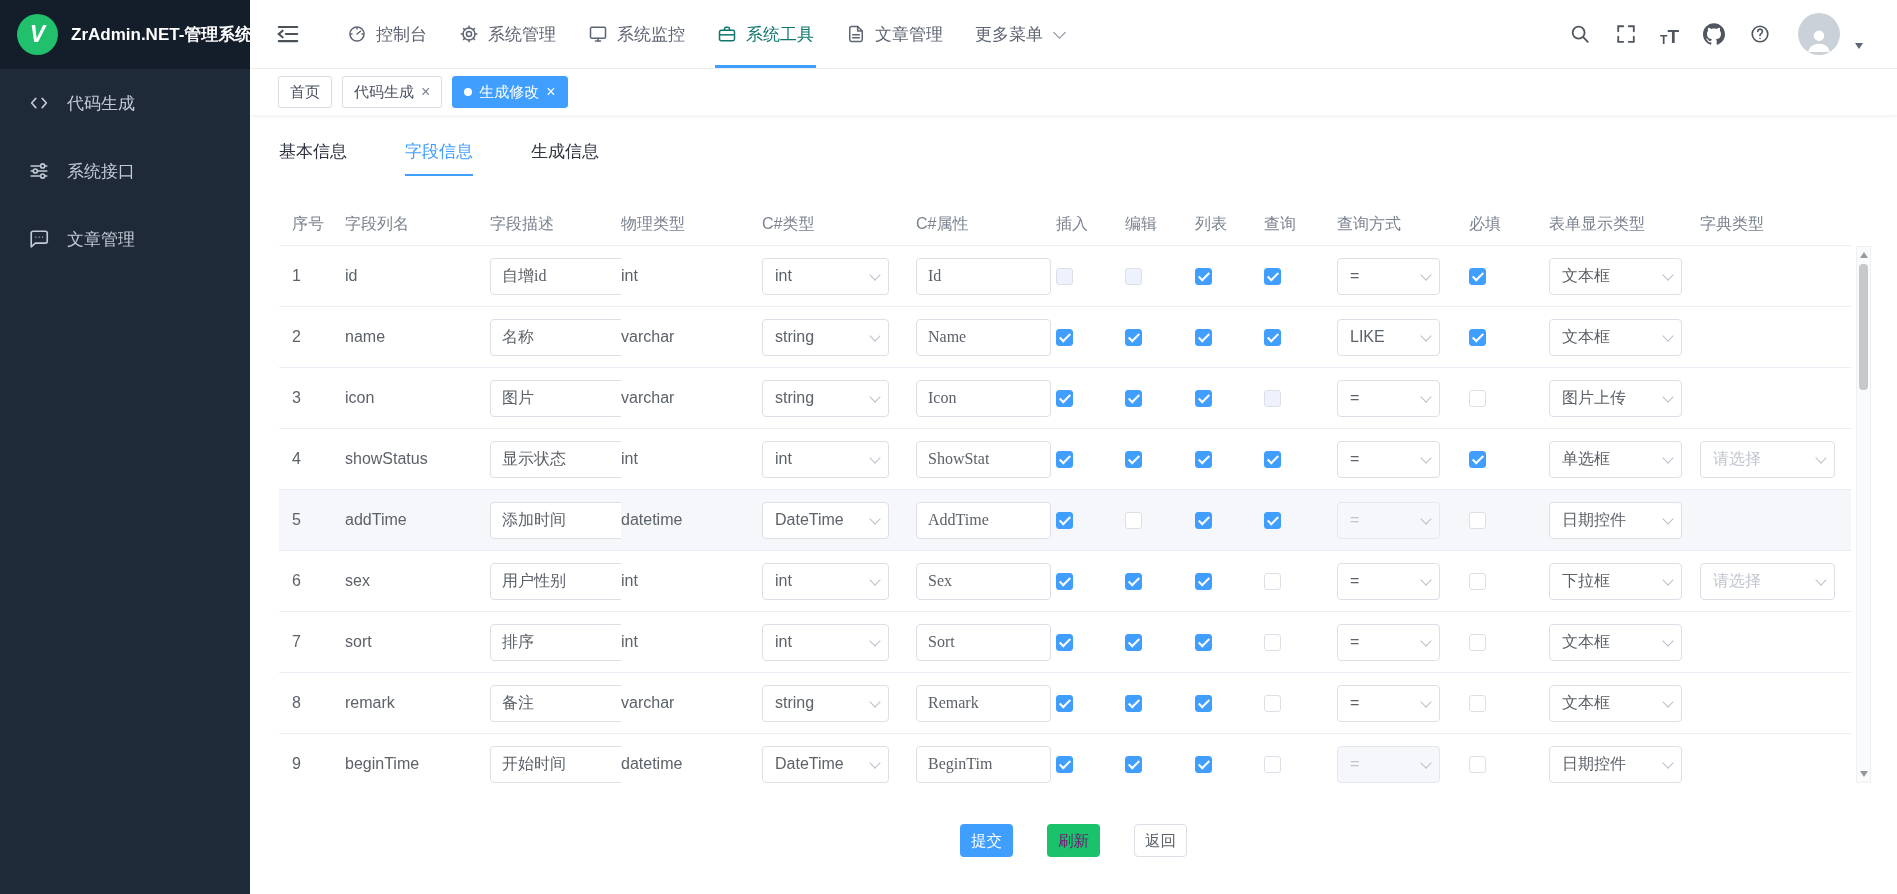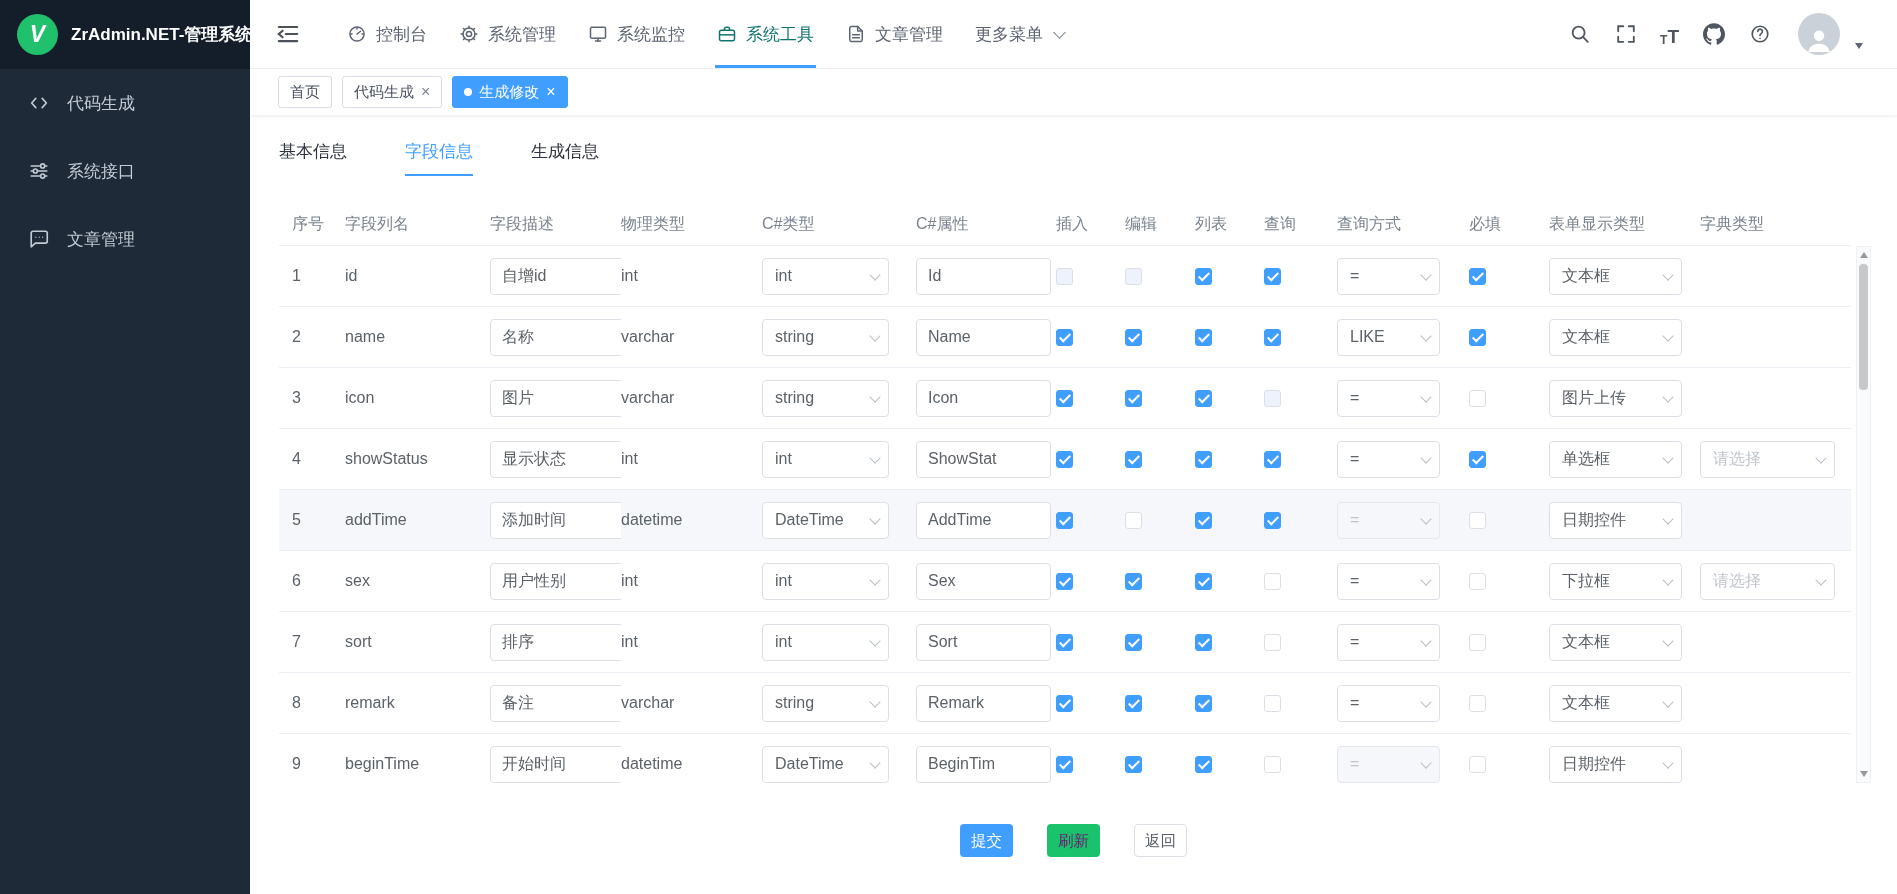--- a/index.html
+++ b/index.html
@@ -65,21 +65,21 @@
   grid-template-columns:66px 145px 131px 141px 154px 140px 69px 70px 69px 73px 132px 80px 151px 151px}
 .thead{height:43px;border-bottom:1px solid #ebeef5}
 .hcell{font-size:16px;color:#7b8390;white-space:nowrap;overflow:hidden}
 .thead>div:first-child,.trow>div:first-child{padding-left:13px}
 .tbody{height:537px;overflow:hidden}
 .trow{height:61px;border-bottom:1px solid #ebeef5;font-size:16px;color:#5c6269}
 .trow.highlight{background:#f5f7fa}
 .cell{display:flex;align-items:center;overflow:hidden;min-width:0}
 
 .inp{height:37px;width:135px;border:1px solid var(--border,#dcdfe6);border-radius:4px;padding:0 11px;font-size:16px;
-  color:#5c6269;background:#fff;outline:none;font-family:Liberation Sans, sans-serif}
+  color:#5c6269;background:#fff;outline:none;font-family:Liberation Serif, serif}
 .sel{display:inline-flex;align-items:center;height:37px;border:1px solid var(--border,#dcdfe6);border-radius:4px;
   background:#fff;padding:0 9px 0 12px;cursor:pointer;flex:none}
 .sel-text{flex:1;font-size:16px;color:#5c6269;white-space:nowrap;overflow:hidden}
 .chev{flex:none;width:8px;height:8px;border-right:1.6px solid #b9bfc9;border-bottom:1.6px solid #b9bfc9;
   transform:rotate(45deg);margin:-3px 0 0 6px}
 .sel.disabled{background:#f5f7fa;border-color:#e4e7ed;cursor:not-allowed}
 .sel.disabled .sel-text{color:#c0c4cc}
 .sel.placeholder .sel-text{color:#c1c6cf}
 
 .cb{display:inline-block;width:17px;height:17px;border-radius:3px;border:1px solid #dcdfe6;background:#fff;

